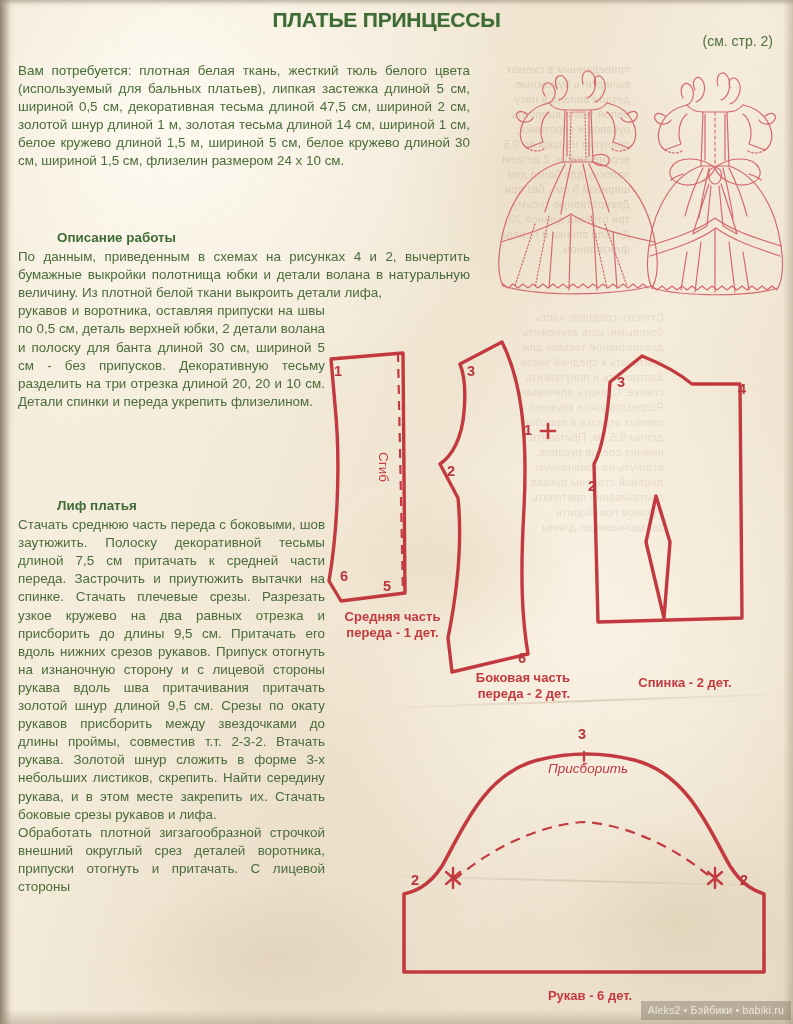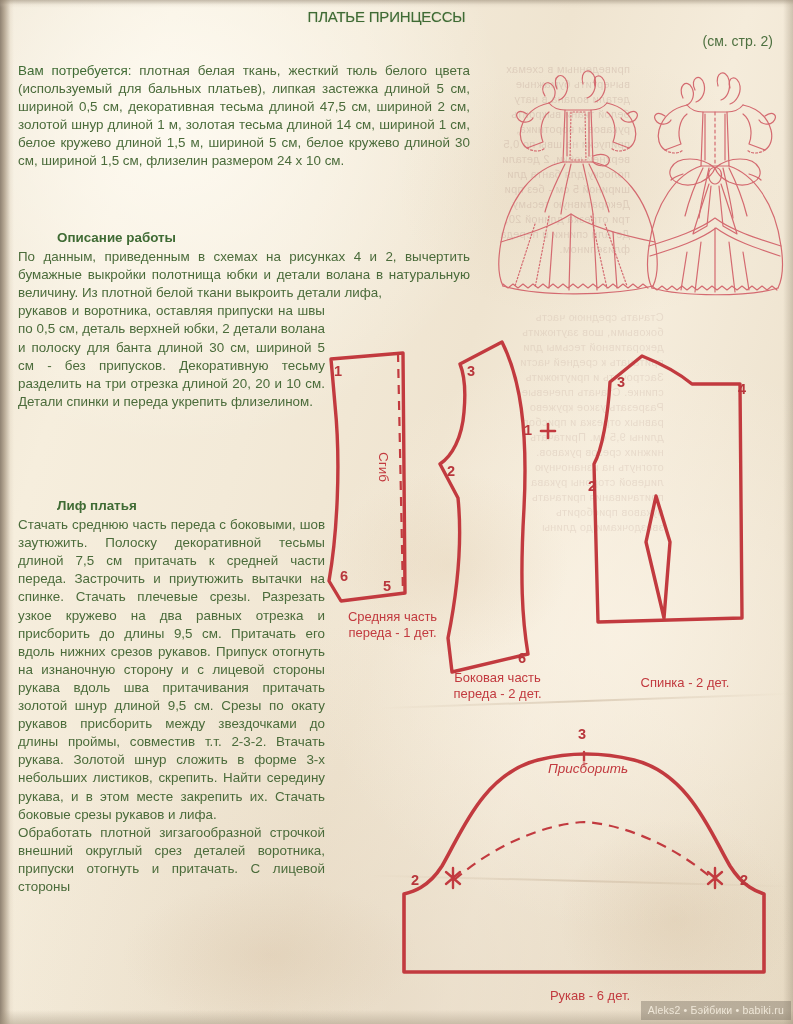--- a/index.html
+++ b/index.html
@@ -41,21 +41,21 @@
     position:absolute;color:#b79a8e;opacity:.30;
     font-size:11px;line-height:15px;letter-spacing:.3px;
     transform:scaleX(-1);
     white-space:pre;pointer-events:none;user-select:none;
   }
 
   
   .title{
     position:absolute;left:0;right:20px;top:8px;
     text-align:center;
-    font-weight:normal;font-size:15px;letter-spacing:-.2px;
+    font-weight:bold;font-size:21px;letter-spacing:-.2px;
     color:#3f6b34;
     text-shadow:0 0 1px rgba(63,107,52,.4);
   }
   .subtitle{
     position:absolute;left:0;right:20px;top:33px;
     text-align:right;font-size:14px;color:#4e7140;
   }
 
   .col-left{
     position:absolute;left:18px;top:62px;width:452px;
@@ -69,21 +69,21 @@
   .blk-materials{position:absolute;left:18px;top:62px;width:452px;}
   .blk-desc{position:absolute;left:18px;top:229px;width:452px;}
   .blk-desc .para{width:452px;}
   .blk-desc .para.clip{width:307px;}
   .blk-bodice{position:absolute;left:18px;top:497px;width:307px;}
 
   
   .draw{position:absolute;pointer-events:none;}
   .plabel{
     position:absolute;color:#c23a3f;font-size:13px;line-height:15.5px;
-    text-align:center;font-weight:400;
+    text-align:center;font-weight:700;
   }
   .pnum{
     position:absolute;color:#b8363c;font-size:14.5px;font-weight:bold;
   }
   .fold-label{
     position:absolute;color:#c23a3f;font-size:13.5px;
     transform:rotate(90deg);transform-origin:left top;white-space:nowrap;
   }
   .gather-label{
     position:absolute;color:#c23a3f;font-size:13.5px;
@@ -264,21 +264,21 @@
                L24 334 L20 300
                C30 250,34 200,30 160
                L12 126
                C24 118,34 100,36 74
                C38 52,36 36,32 26 Z"></path>
     </g>
   </svg>
   <div class="pnum" style="left:467px;top:363px;">3</div>
   <div class="pnum" style="left:447px;top:463px;">2</div>
   <div class="pnum" style="left:518px;top:650px;">6</div>
-  <div class="plabel" style="left:425px;top:670px;width:145px;">
+  <div class="plabel" style="left:425px;top:670px;width:145px;text-align:right;">
     <span>Боковая часть</span><br>
     <span>переда - 2 дет.</span>
   </div>
 
   <svg class="draw" style="left:537px;top:420px;" width="22" height="22" viewBox="0 0 22 22">
     <g stroke="#c23a3f" stroke-width="2.6" stroke-linecap="round">
       <path d="M4 11 L18 11"></path>
         <path d="M11 4 L11 18"></path>
     </g>
   </svg>

